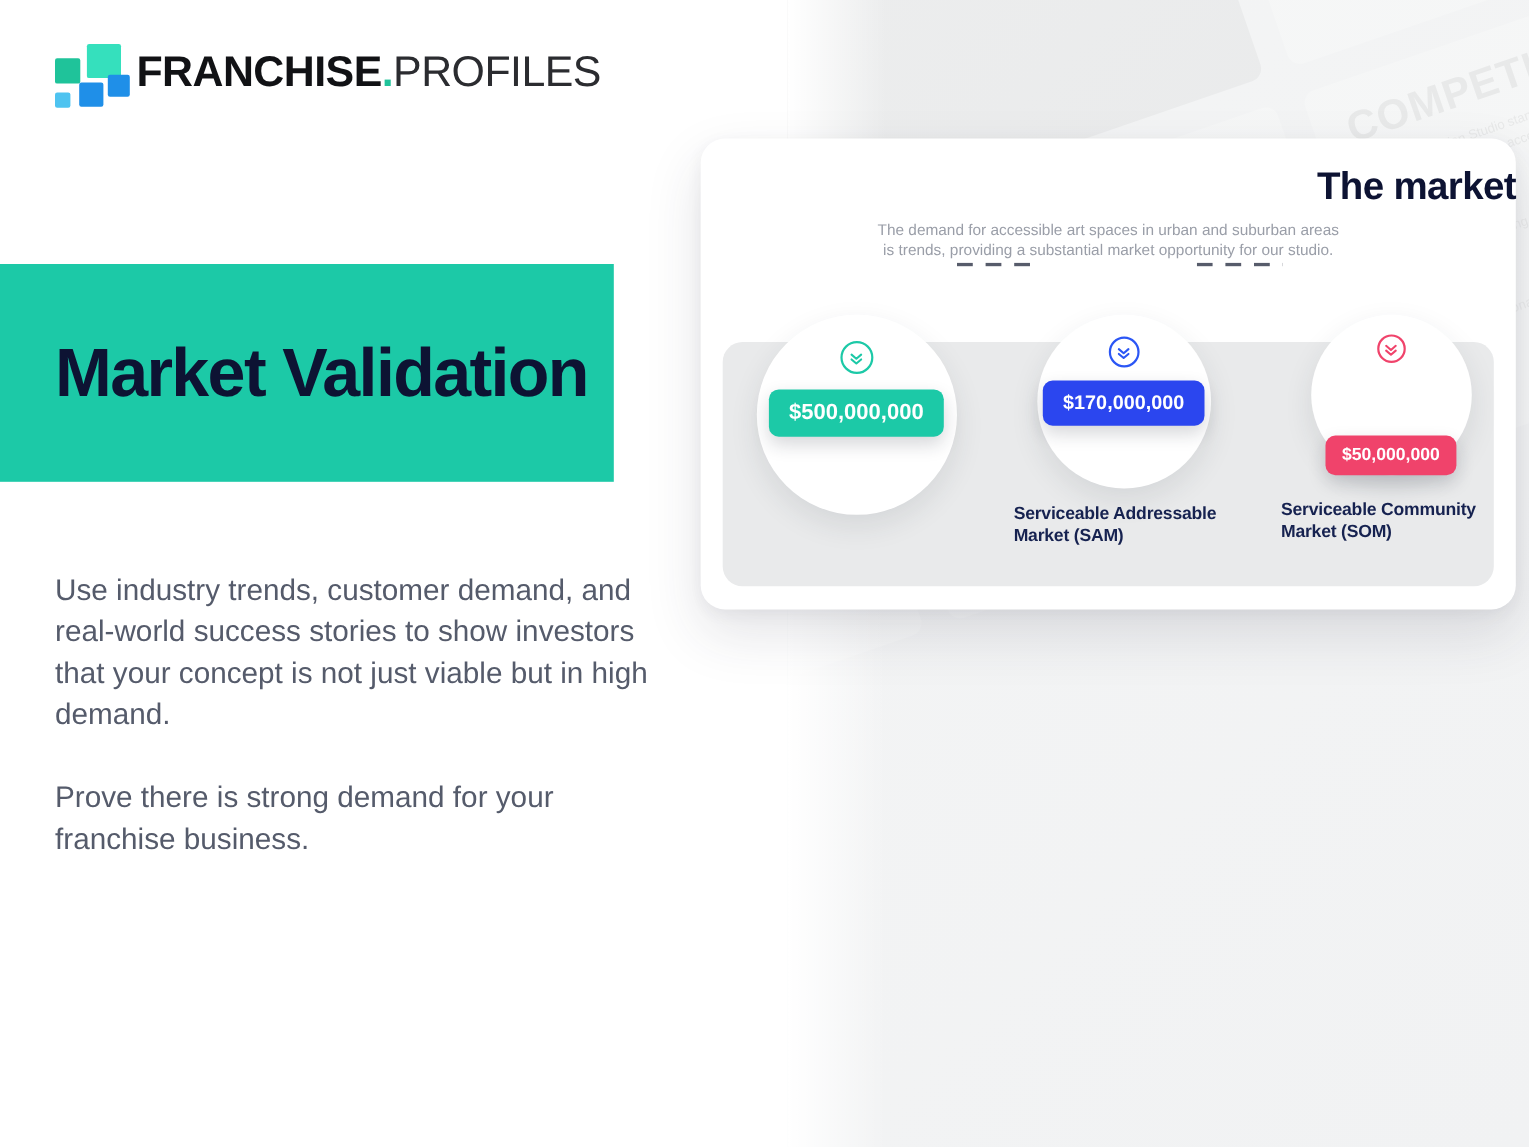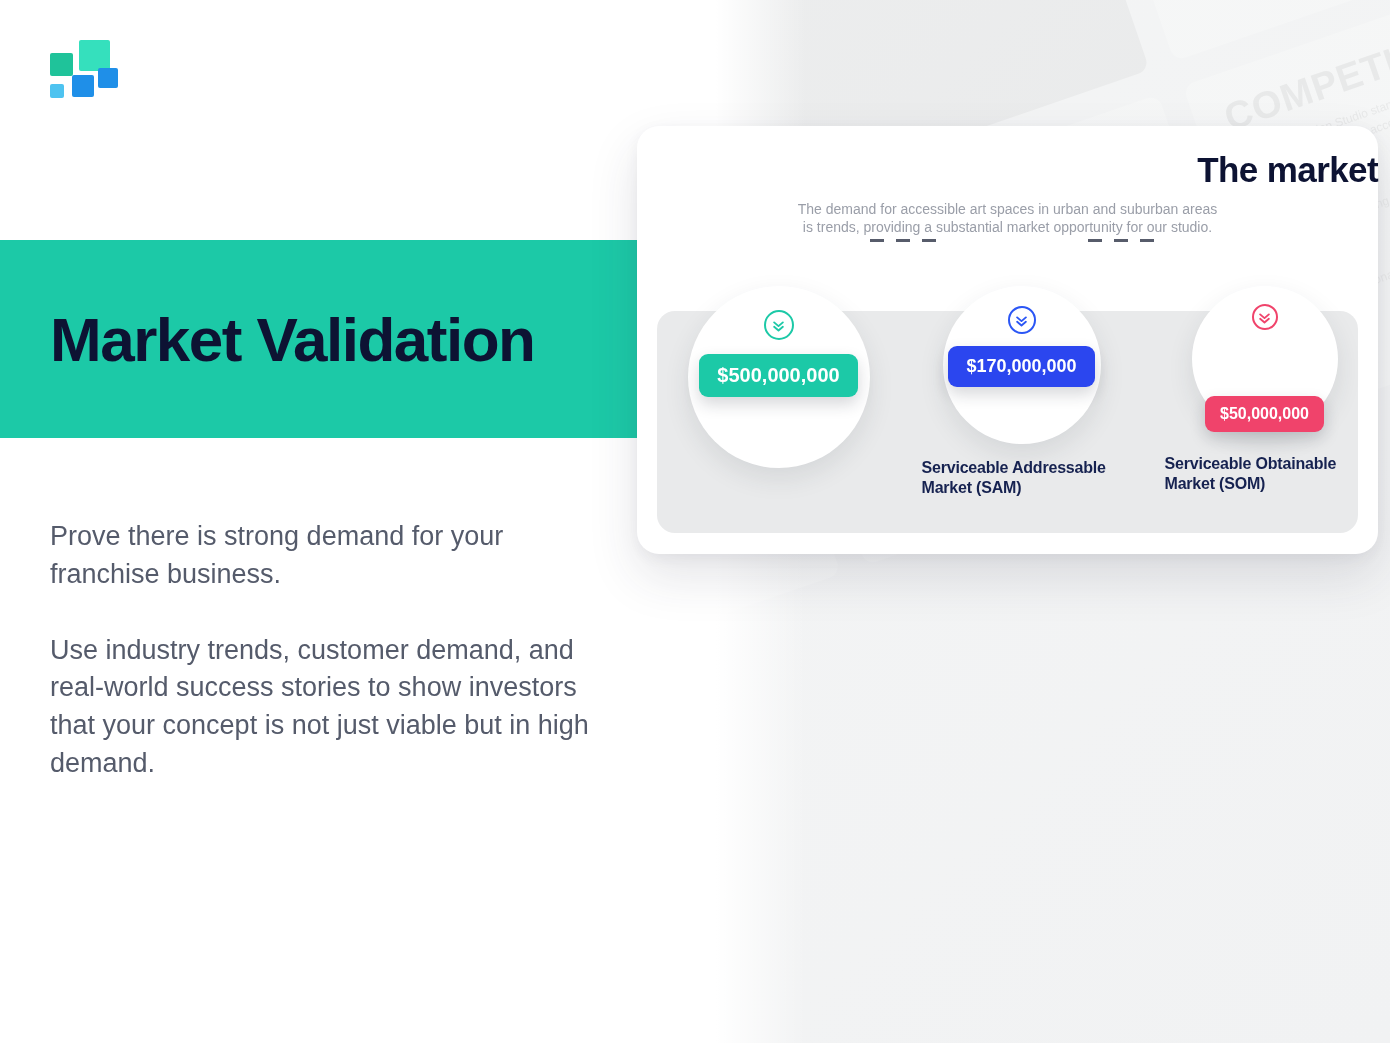--- a/index.html
+++ b/index.html
@@ -67,21 +67,21 @@
   .sq.c { left:26px; top:37px; width:22px; height:22px; background:#1f8fe8; }
   .sq.d { left:52px; top:30px; width:20px; height:20px; background:#1f8fe8; }
   .sq.e { left:4px;  top:46px; width:14px; height:14px; background:#4ec3f0; }
   .logo-text { font-size:39px; letter-spacing:-0.5px; white-space:nowrap; }
   .logo-text .b { font-weight:bold; color:#111215; }
   .logo-text .dot { font-weight:bold; color:#1fc39a; }
   .logo-text .l { font-weight:normal; color:#2b2c30; }
 
   
   .title-band {
-    position:absolute; left:0; top:240px; width:637px; height:198px;
+    position:absolute; left:0; top:240px; width:558px; height:198px;
     background:#1cc9a7;
     display:flex; align-items:center;
   }
   .title-band h1 {
     margin-left:50px;
     font-size:62px; font-weight:bold; letter-spacing:-1.5px;
     color:#0d1333;
   }
 
   
@@ -232,29 +232,30 @@
 <div class="left-col"></div>
 
 <div class="logo">
   <div class="logo-mark">
     <span class="sq a"></span>
     <span class="sq b"></span>
     <span class="sq c"></span>
     <span class="sq d"></span>
     <span class="sq e"></span>
   </div>
+  <div class="logo-text"><span class="b">FRANCHISE</span><span class="dot">.</span><span class="l">PROFILES</span></div>
 </div>
 
 <div class="title-band">
   <h1>Market Validation</h1>
 </div>
 
 <div class="copy">
+  <p>Use industry trends, customer demand, and real-world success stories to show investors that your concept is not just viable but in high demand.</p>
   <p>Prove there is strong demand for your franchise business.</p>
-  <p>Use industry trends, customer demand, and real-world success stories to show investors that your concept is not just viable but in high demand.</p>
 </div>
 
 <div class="card">
   <h2>The market</h2>
   <div class="sub">The demand for accessible art spaces in urban and suburban areas is trends, providing a substantial market opportunity for our studio.</div>
 
   <div class="panel"></div>
 
   <div class="market-row">
 
@@ -286,20 +287,20 @@
     <div class="market-col col-som">
       <div class="circle">
         <span class="chev">
           <svg viewBox="0 0 24 24" fill="none" stroke="currentColor" stroke-width="3" stroke-linecap="round" stroke-linejoin="round">
               <polyline points="5,7 12,13 19,7"></polyline>
               <polyline points="5,14 12,20 19,14"></polyline>
             </svg>
         </span>
         <span class="badge">$50,000,000</span>
       </div>
-      <div class="mlabel">Serviceable Obtainable Market (SOM)</div>
+      <div class="mlabel">Serviceable Community Market (SOM)</div>
     </div>
 
   </div>
 </div>
 
 <div class="connector c1"></div>
 <div class="connector c2"></div>
 
 </body></html>

